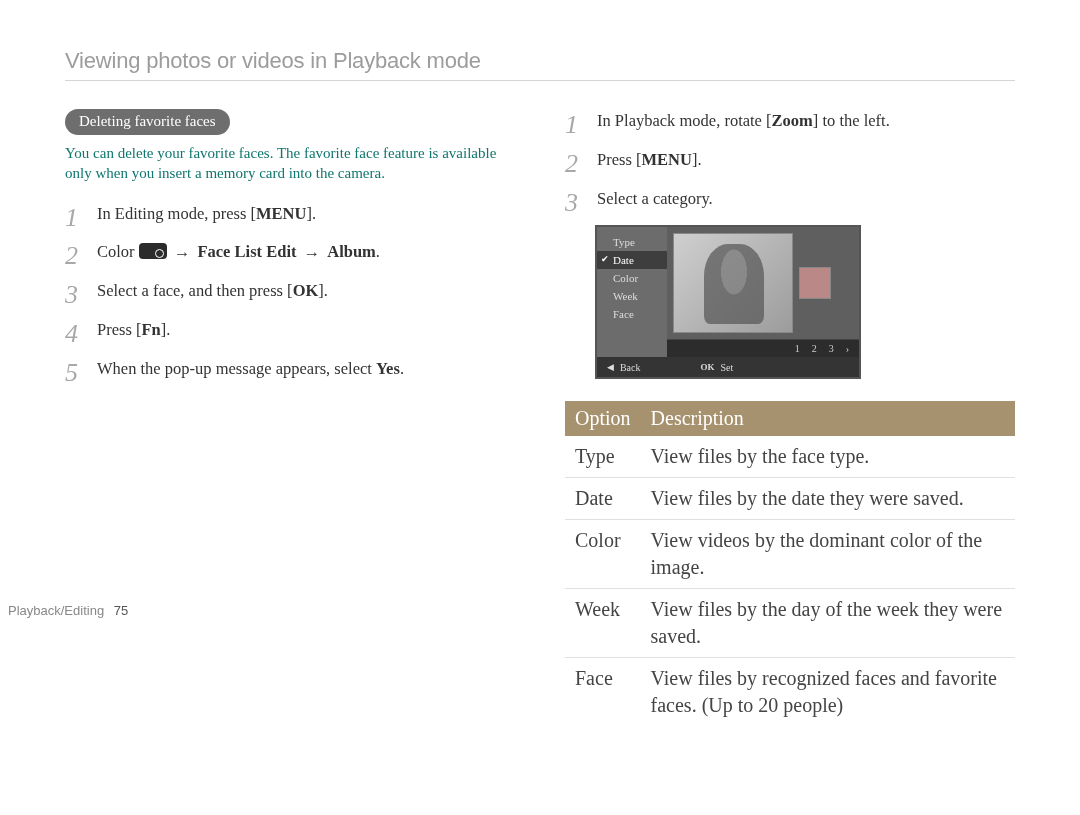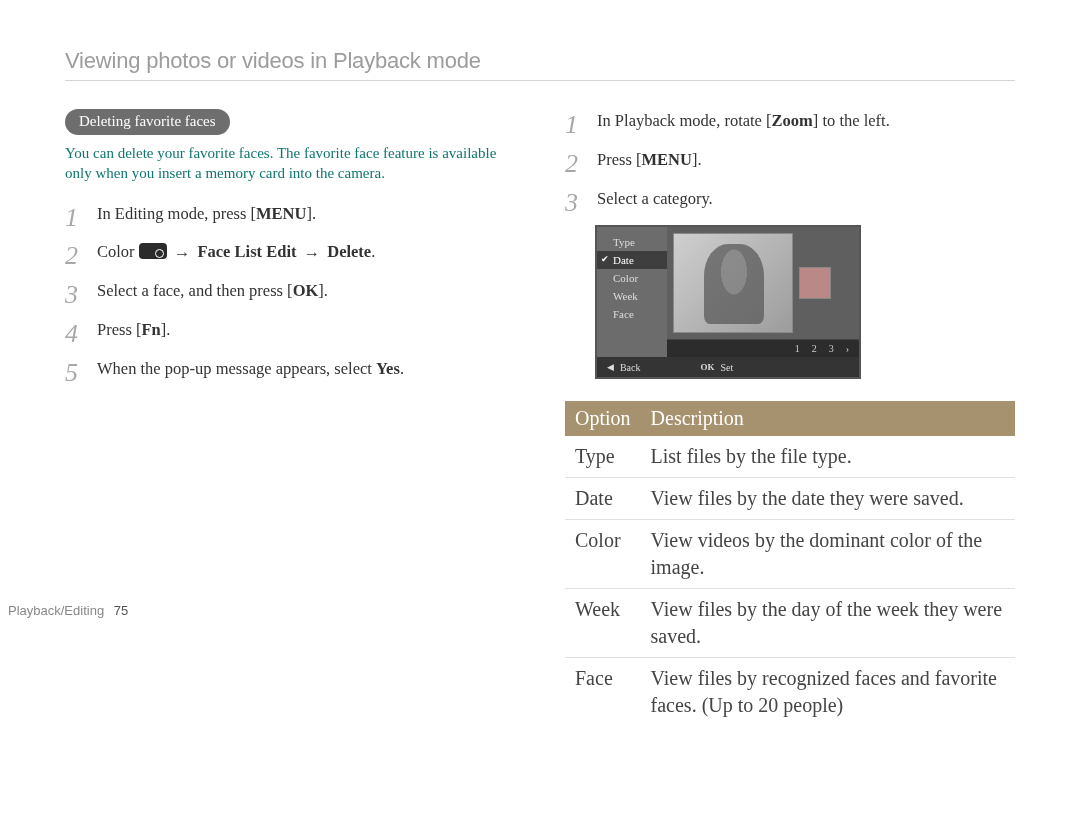--- a/index.html
+++ b/index.html
@@ -60,21 +60,21 @@
       <ol class="steps">
         <li>
           <span>In Editing mode, press [</span><span class="btn-label">MENU</span><span>].</span>
         </li>
         <li>
           <span>Color </span>
           <span class="camera-icon"></span>
           <span class="arrow">→</span>
           <span class="btn-label">Face List Edit</span>
           <span class="arrow">→</span>
-          <span class="btn-label">Delete</span><span>.</span>
+          <span class="btn-label">Album</span><span>.</span>
         </li>
         <li>
           <span>Select a face, and then press [</span><span class="btn-label">OK</span><span>].</span>
         </li>
         <li>
           <span>Press [</span><span class="btn-label">Fn</span><span>].</span>
         </li>
         <li>
           <span>When the pop-up message appears, select </span><span class="btn-label">Yes</span><span>.</span>
         </li>
@@ -136,21 +136,21 @@
       <table class="opts">
         <thead>
           <tr>
             <th>Option</th>
             <th>Description</th>
           </tr>
         </thead>
         <tbody>
           <tr>
             <td>Type</td>
-            <td>List files by the file type.</td>
+            <td>View files by the face type.</td>
           </tr>
           <tr>
             <td>Date</td>
             <td>View files by the date they were saved.</td>
           </tr>
           <tr>
             <td>Color</td>
             <td>View videos by the dominant color of the image.</td>
           </tr>
           <tr>

